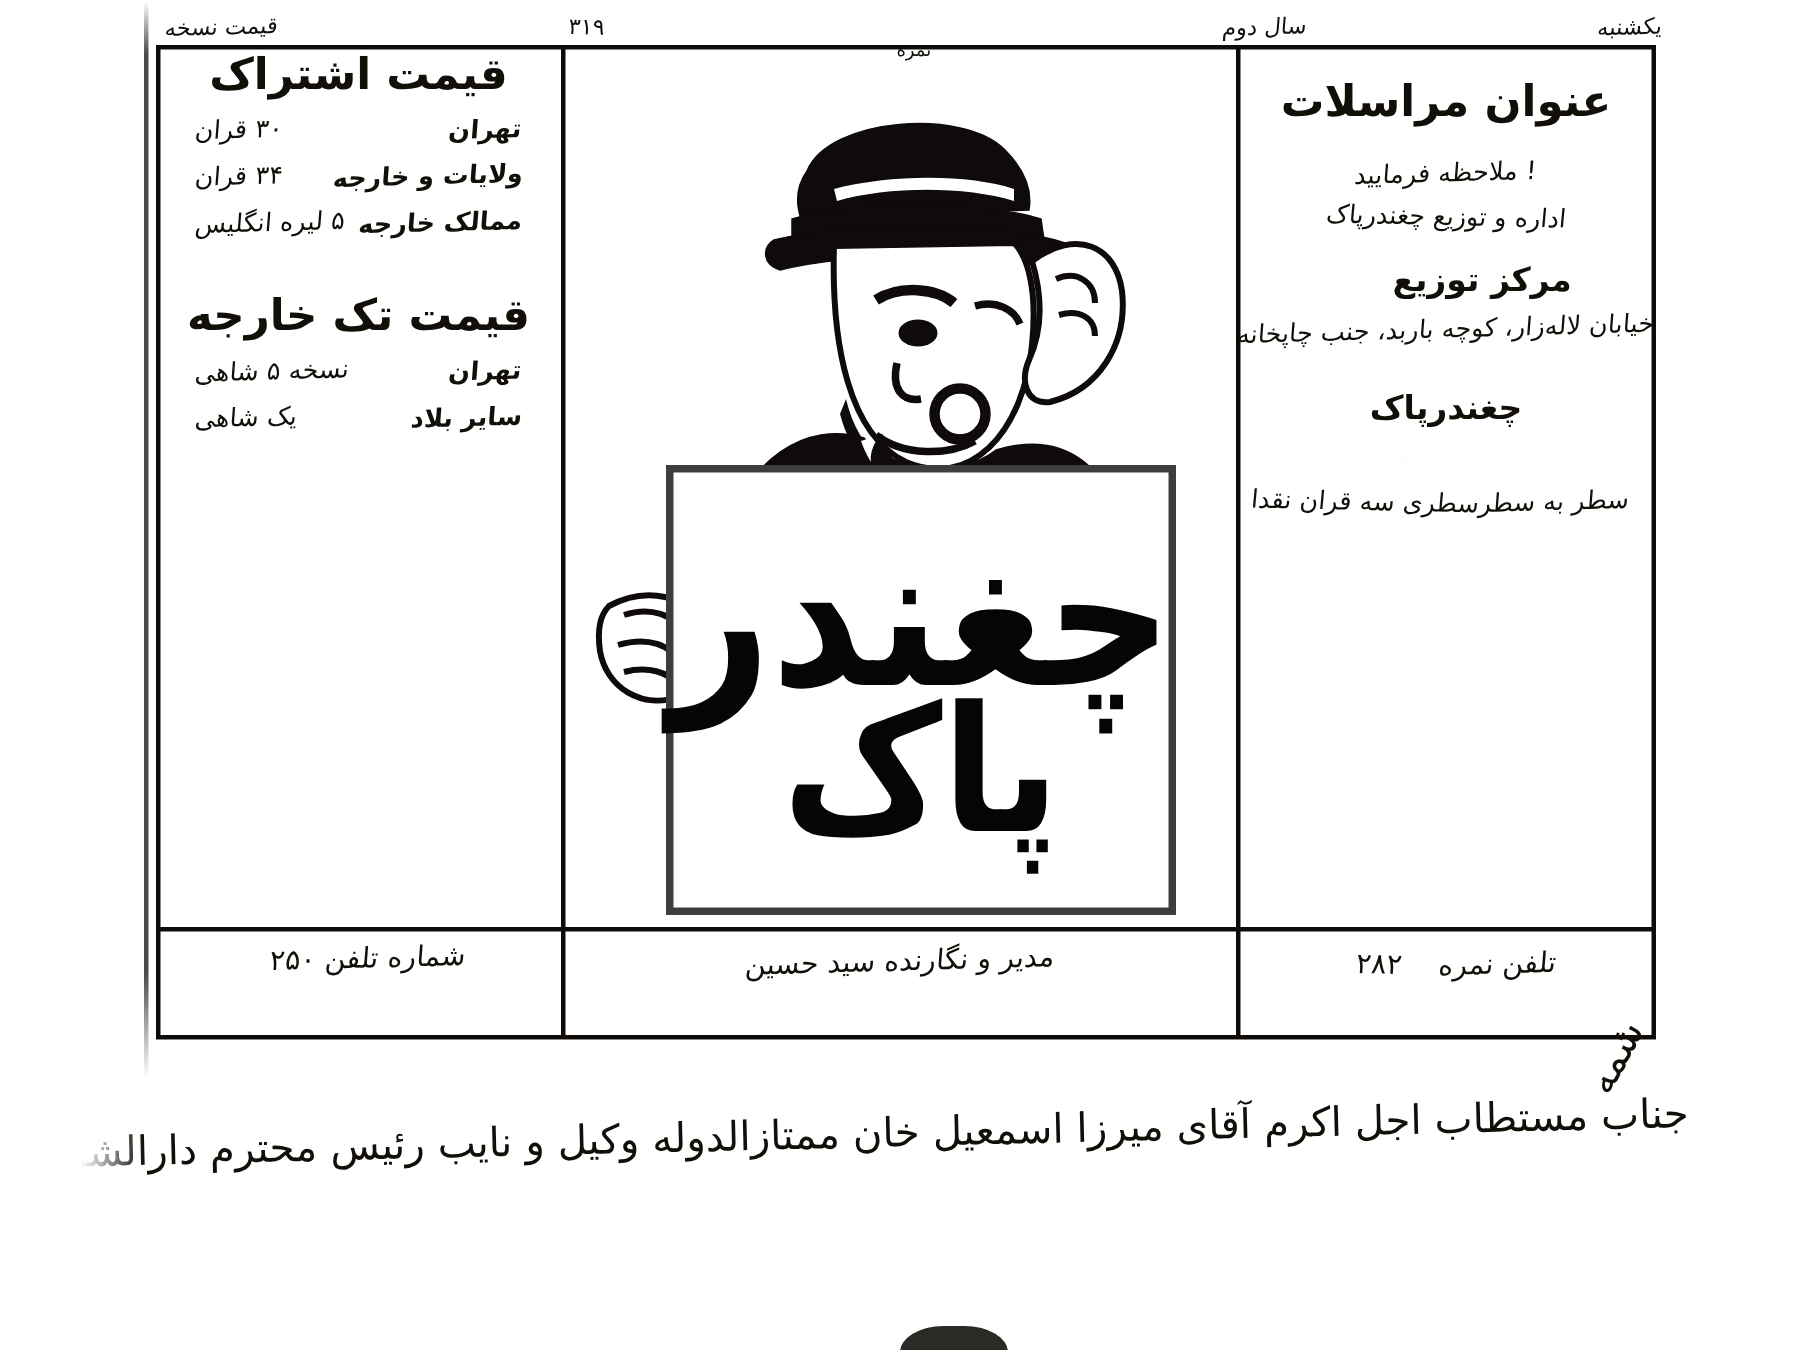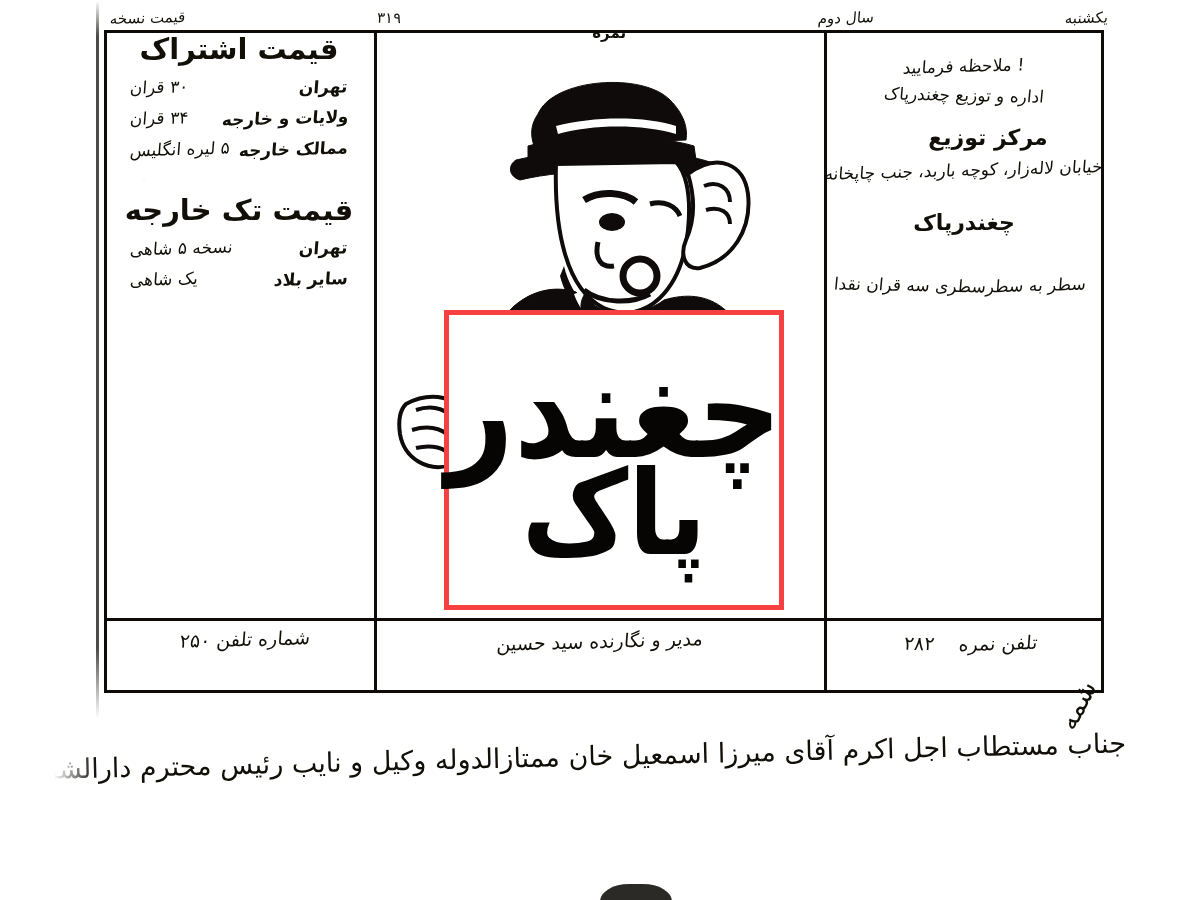--- a/index.html
+++ b/index.html
@@ -66,21 +66,21 @@
     padding: 0 6px;
     box-sizing: border-box;
   }
   .scr {
     font-family: "DejaVu Sans", sans-serif;
     color: #17140f;
     white-space: nowrap;
     transform: scaleY(1.05);
   }
   .topband .scr { font-size: 15px; }
-  .topband .center { font-size: 15px; font-weight: bold; letter-spacing: 1px; margin-top: 29px; }
+  .topband .center { font-size: 12px; font-weight: normal; letter-spacing: 1px; margin-top: 29px; }
 
   
   .col {
     position: absolute;
     direction: rtl;
     text-align: center;
     color: #17140f;
   }
   .col-right { left: 104px;  top: 16px; width: 270px; height: 590px; }
   .col-left  { left: 824px;  top: 34px; width: 280px; height: 590px; }
@@ -124,21 +124,21 @@
     height: 560px;
   }
   .cartoon svg { display: block; }
 
   .logo-box {
     position: absolute;
     left: 444px;
     top: 310px;
     width: 330px;
     height: 290px;
-    border: 5px solid #ef4444;
+    border: 5px solid #404040;
     background: #ffffff;
     display: flex;
     align-items: center;
     justify-content: center;
     direction: rtl;
   }
   .logo-text {
     font-size: 118px;
     font-weight: bold;
     line-height: .8;
@@ -299,20 +299,21 @@
   </div>
 
   <div class="logo-box">
     <div class="logo-text">
       <span>چغندر</span>
       <span class="l2">پاک</span>
     </div>
   </div>
 
   <div class="col col-left">
+    <div class="head">عنوان مراسلات</div>
 
     <div class="line" style="margin-top:22px;">
       <span class="slant">! ملاحظه فرمایید</span>
     </div>
     <div class="line">
       <span class="slant2">اداره و توزیع چغندرپاک</span>
     </div>
 
     <div class="sub" style="margin-top:20px;margin-left:48px;">مرکز توزیع</div>
     <div class="line">

